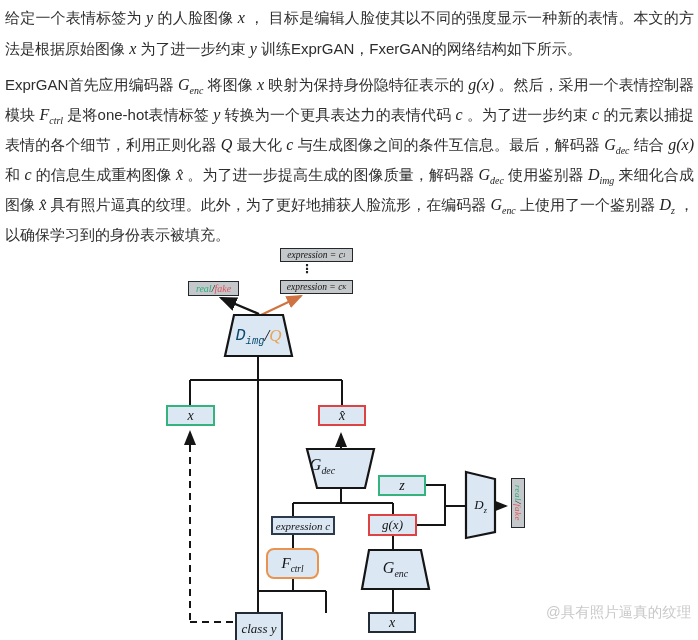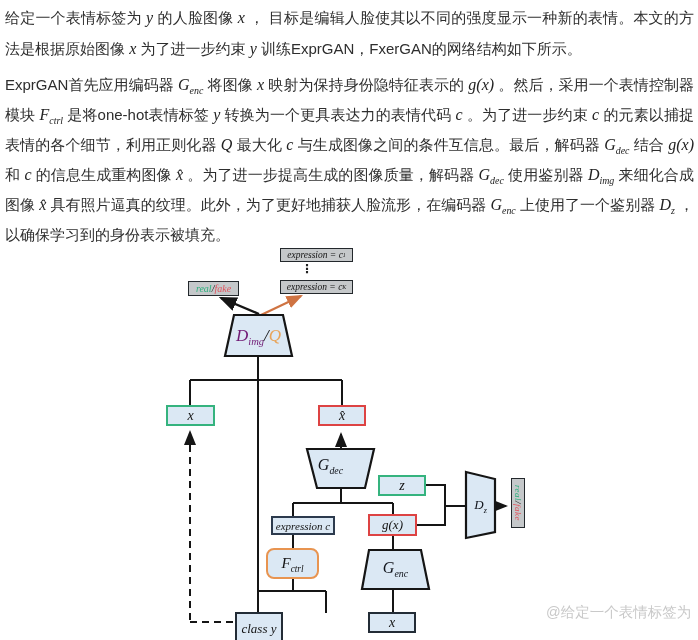--- a/index.html
+++ b/index.html
@@ -30,21 +30,21 @@
   .red    { border-color:#dd4343; }
   .orange { border-color:#e89450; border-radius:8px; border-width:2.5px;text-align:right; }
   .slate  { border-color:#2c3a4d; }
   .gray   { background:#c5c8ca; border:1.2px solid #23282c; }
   .trap-label {
     position:absolute; display:flex; align-items:center; justify-content:center;
     font-family:"Liberation Serif","DejaVu Serif",serif; font-style:italic; color:#10131a;
   }
   .txt-green { color:#2eaf7d; }
   .txt-red   { color:#e0545e; }
-  .txt-navy  { color:#701a75; }
+  .txt-navy  { color:#0c4a6e;font-family:Liberation Mono, monospace; }
   .txt-orange{ color:#e8a45a; }
   .vert-inner { transform:rotate(90deg); white-space:nowrap; font-size:9px; letter-spacing:0.5px; }
   .dots { position:absolute; font-weight:bold; color:#222; font-size:12px; font-family:"DejaVu Sans",sans-serif; }
   .watermark {
     position:absolute; left:546px; top:603px; color:#c9c9c9; font-size:14.5px;
     font-family:"Liberation Sans","DejaVu Sans",sans-serif;
   }
 </style>
 </head>
 <body>
@@ -99,21 +99,21 @@
         <path d="M369,550 L421,550 L429,589 L362,589 Z"></path>
         <path d="M466,472 L495,479 L495,532 L466,538 Z"></path>
       </g>
     </svg>
 
     <div class="trap-label" style="left:225px;top:315px;width:67px;height:41px;font-size:17px;">
       <span class="txt-navy"><span>D</span><sub>img</sub></span>
         <span style="color:#111;">/</span>
         <span class="txt-orange">Q</span>
     </div>
-    <div class="trap-label" style="left:297px;top:449px;width:67px;height:31px;font-size:16px;">
+    <div class="trap-label" style="left:289px;top:449px;width:67px;height:31px;font-size:16px;">
       <span><span>G</span><sub>dec</sub></span>
     </div>
     <div class="trap-label" style="left:362px;top:550px;width:67px;height:35px;font-size:16px;">
       <span><span>G</span><sub>enc</sub></span>
     </div>
     <div class="trap-label" style="left:466px;top:477px;width:29px;height:56px;font-size:13px;">
       <span><span>D</span><sub>z</sub></span>
     </div>
 
     <div class="dbox gray" style="left:280px;top:248px;width:73px;height:14px;font-size:9.5px;">
@@ -155,15 +155,15 @@
     <div class="dbox" style="left:302px;top:612px;width:49px;height:21px;font-size:13px;margin-top:48px;">
       <span><span>noise z</span><sub>y</sub></span>
     </div>
     <div class="dbox" style="left:368px;top:612px;width:48px;height:21px;font-size:14px;">
       <span>x</span>
     </div>
     <div class="dbox gray" style="left:511px;top:478px;width:14px;height:50px;">
       <span class="vert-inner"><span class="txt-green">real</span><span>/</span><span class="txt-red">fake</span></span>
     </div>
 
-    <div class="watermark">@给定一个表情标签为</div>
+    <div class="watermark">@具有照片逼真的纹理</div>
   </div>
 </div>
 
 </body></html>

